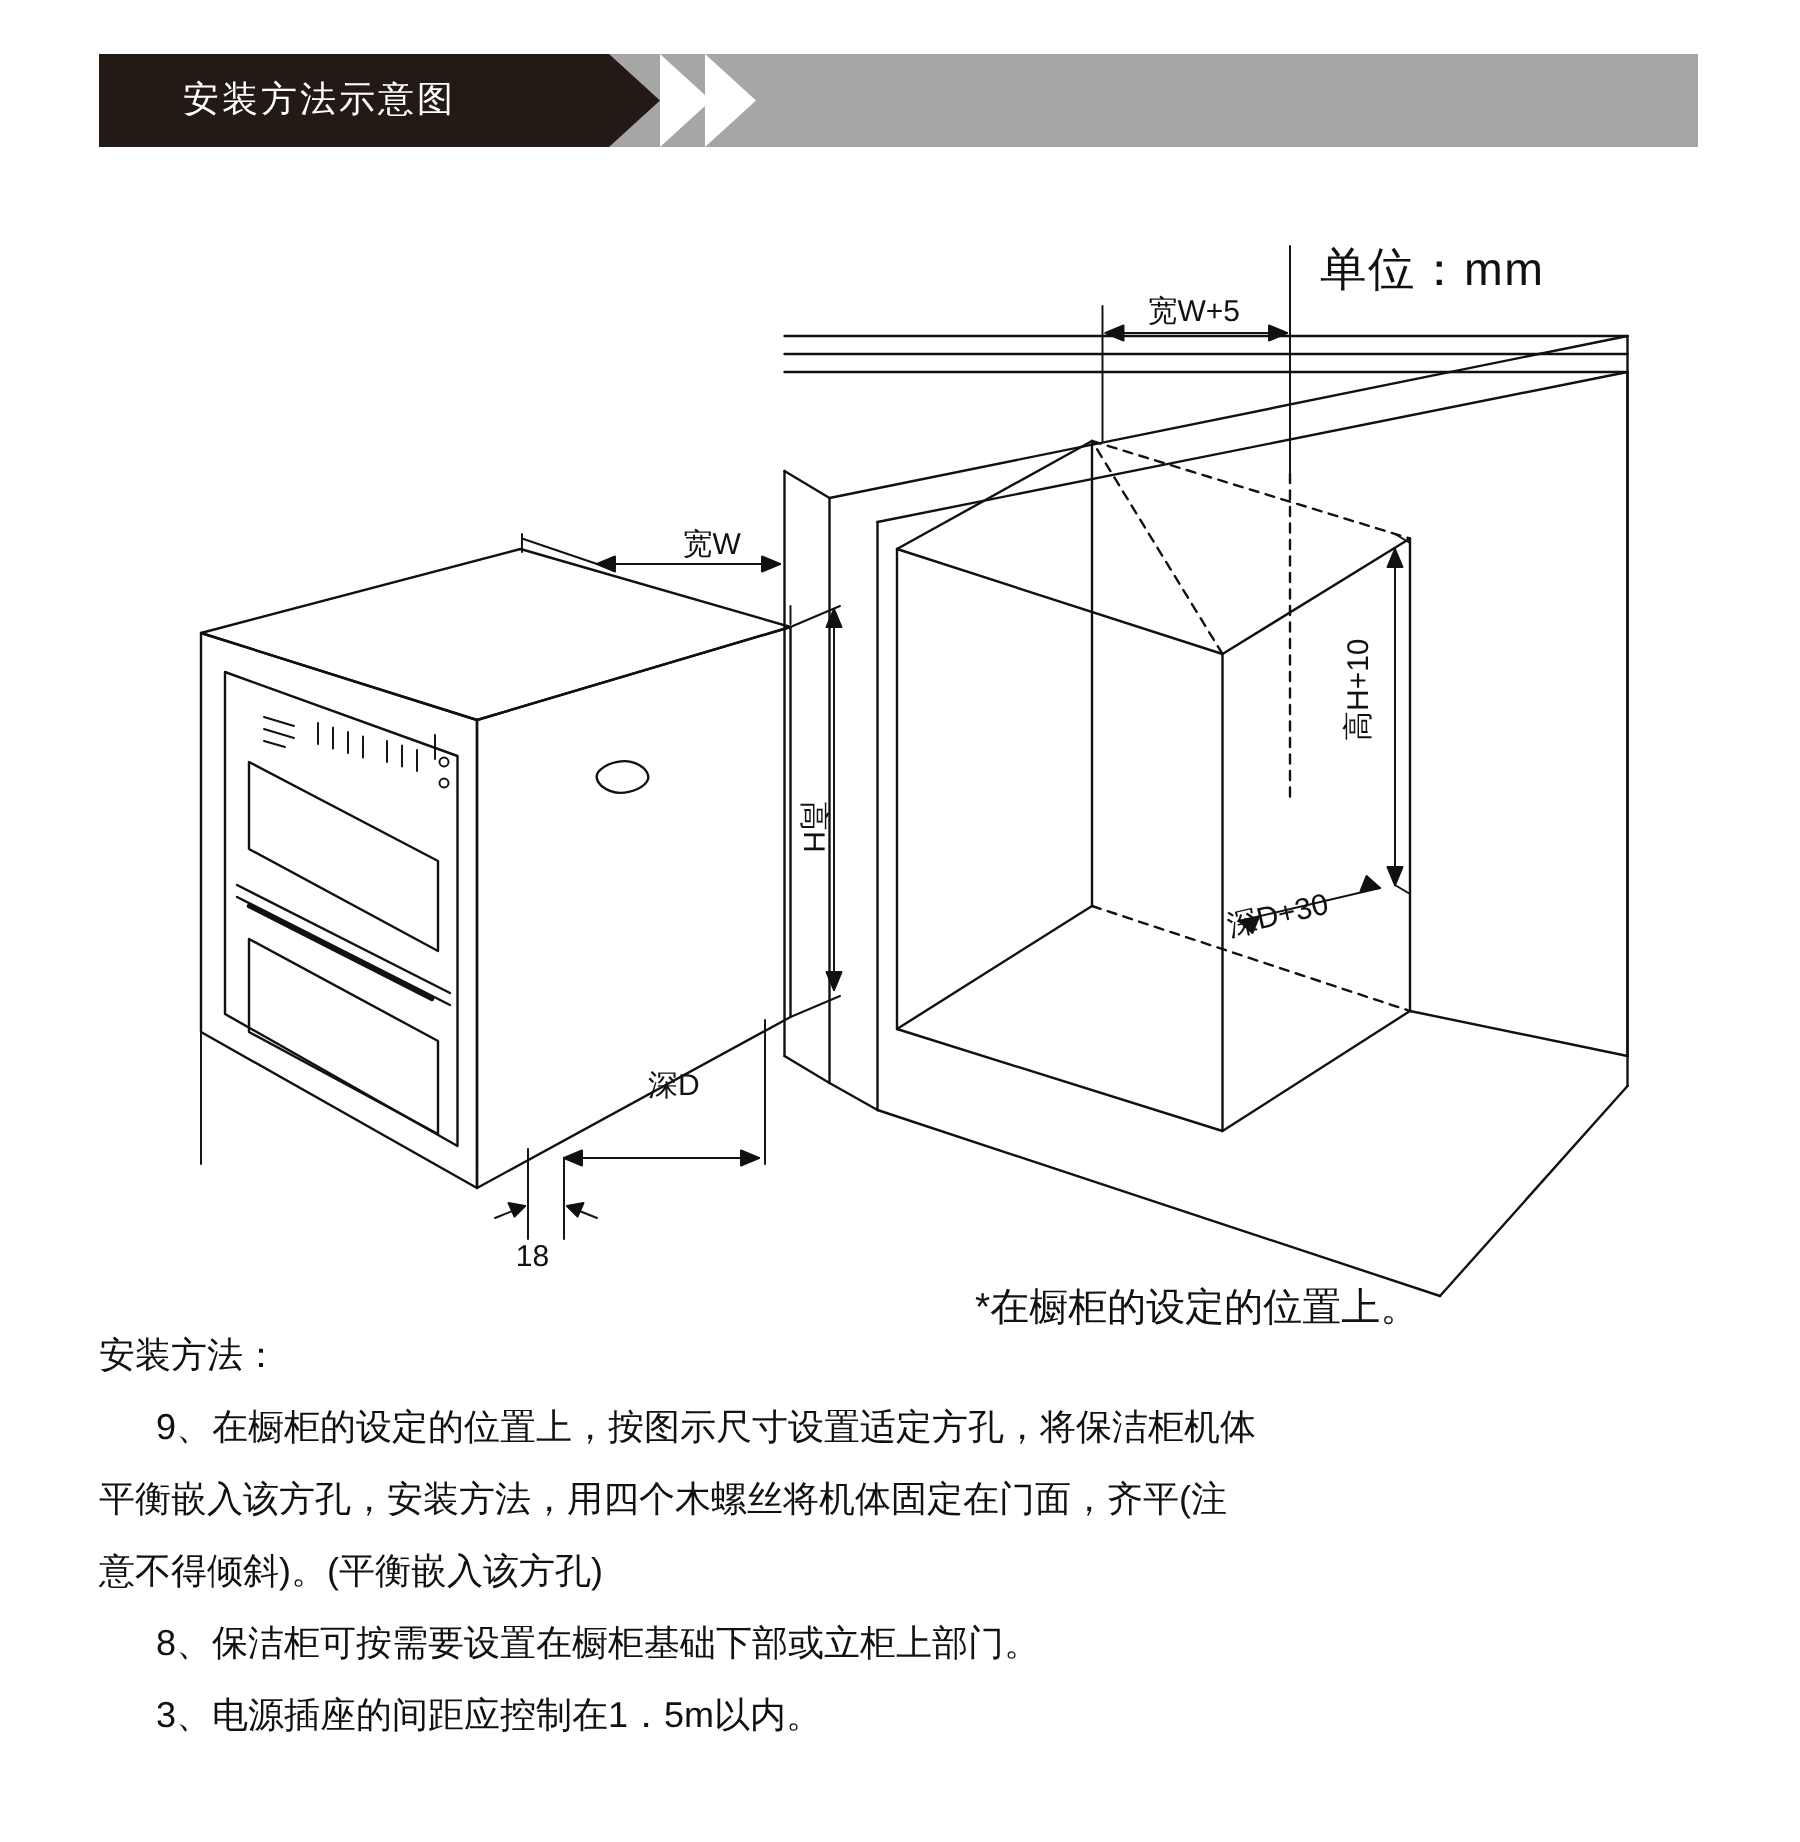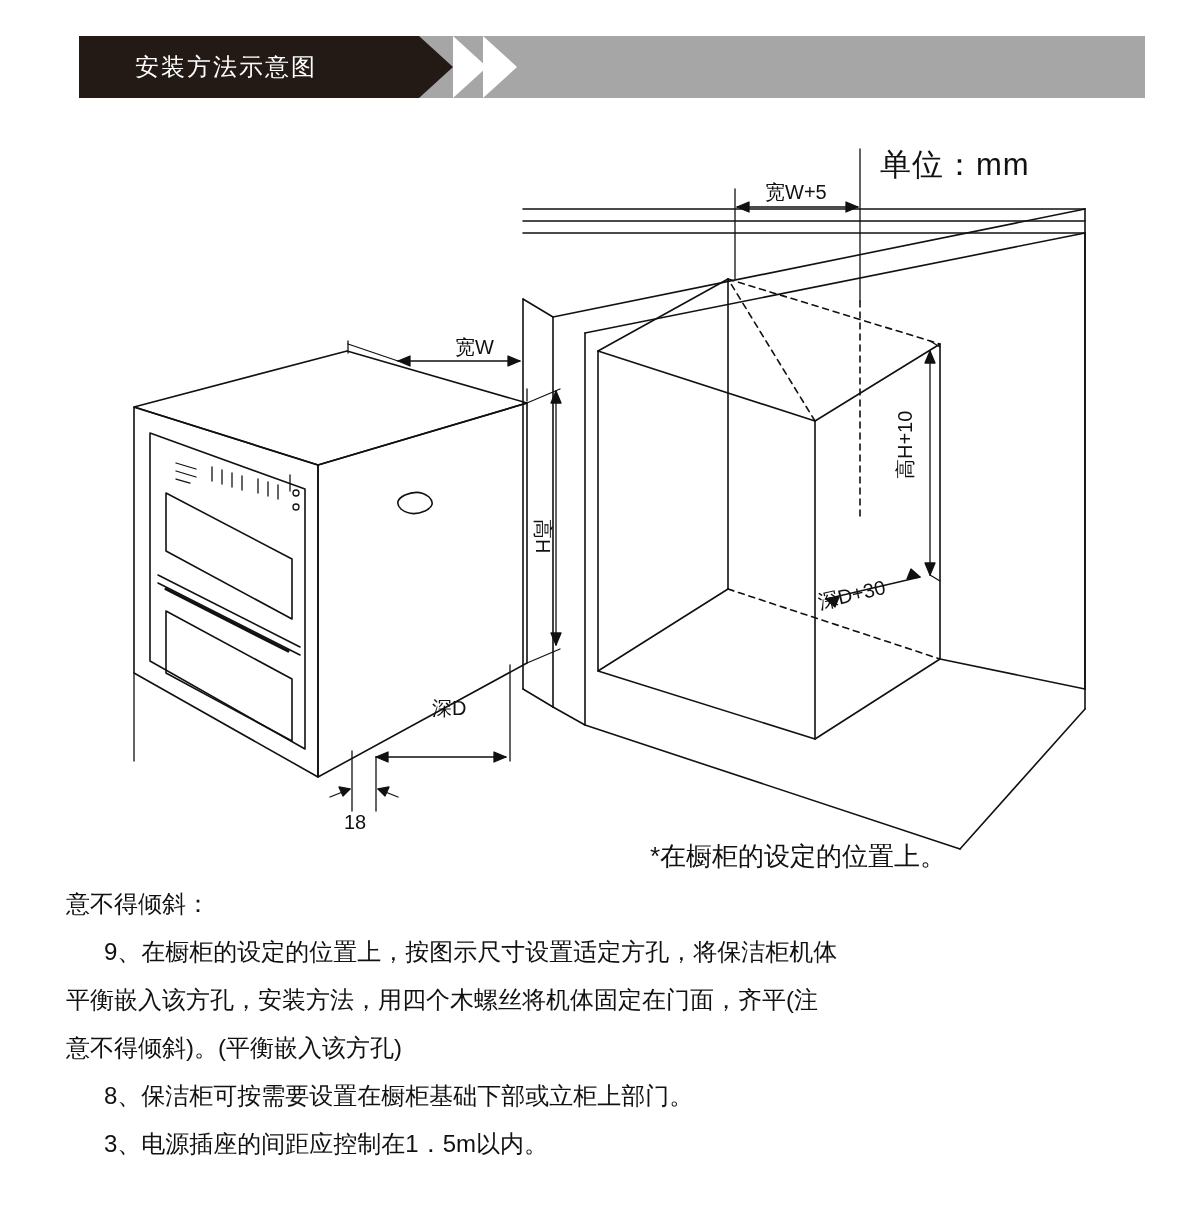--- a/index.html
+++ b/index.html
@@ -12,21 +12,21 @@
     height: 1228px;
     position: relative;
     font-family: "Liberation Sans", sans-serif;
     color: #111;
     overflow: hidden;
   }
 
   
   .header {
     position: absolute;
-    left: 79px;
+    left: 66px;
     top: 36px;
     width: 1066px;
     height: 76px;
   }
   .header-grey {
     position: absolute;
     left: 0; top: 0;
     width: 1066px;
     height: 62px;
     background: #a6a6a6;
@@ -64,21 +64,21 @@
     line-height: 62px;
     color: #ffffff;
     font-size: 24px;
     letter-spacing: 2px;
   }
 
   
   .drawing {
     position: absolute;
     left: 0;
-    top: 89px;
+    top: 104px;
     width: 1200px;
     height: 780px;
   }
   .unit-label {
     position: absolute;
     left: 880px;
     top: 55px;
     font-size: 31px;
     letter-spacing: 1px;
   }
@@ -260,19 +260,19 @@
       <text x="820" y="520" transform="rotate(-13 820 520)">深D+30</text>
       <text x="432" y="626">深D</text>
       <text x="355" y="740" text-anchor="middle">18</text>
     </g>
   </svg>
 
   <div class="note-star">*在橱柜的设定的位置上。</div>
 </div>
 
 <div class="body-text">
-  <p>意不得倾斜：</p>
+  <p>安装方法：</p>
   <p class="indent">9、在橱柜的设定的位置上，按图示尺寸设置适定方孔，将保洁柜机体</p>
   <p>平衡嵌入该方孔，安装方法，用四个木螺丝将机体固定在门面，齐平(注</p>
   <p>意不得倾斜)。(平衡嵌入该方孔)</p>
   <p class="indent">8、保洁柜可按需要设置在橱柜基础下部或立柜上部门。</p>
   <p class="indent">3、电源插座的间距应控制在1．5m以内。</p>
 </div>
 
 </body></html>

